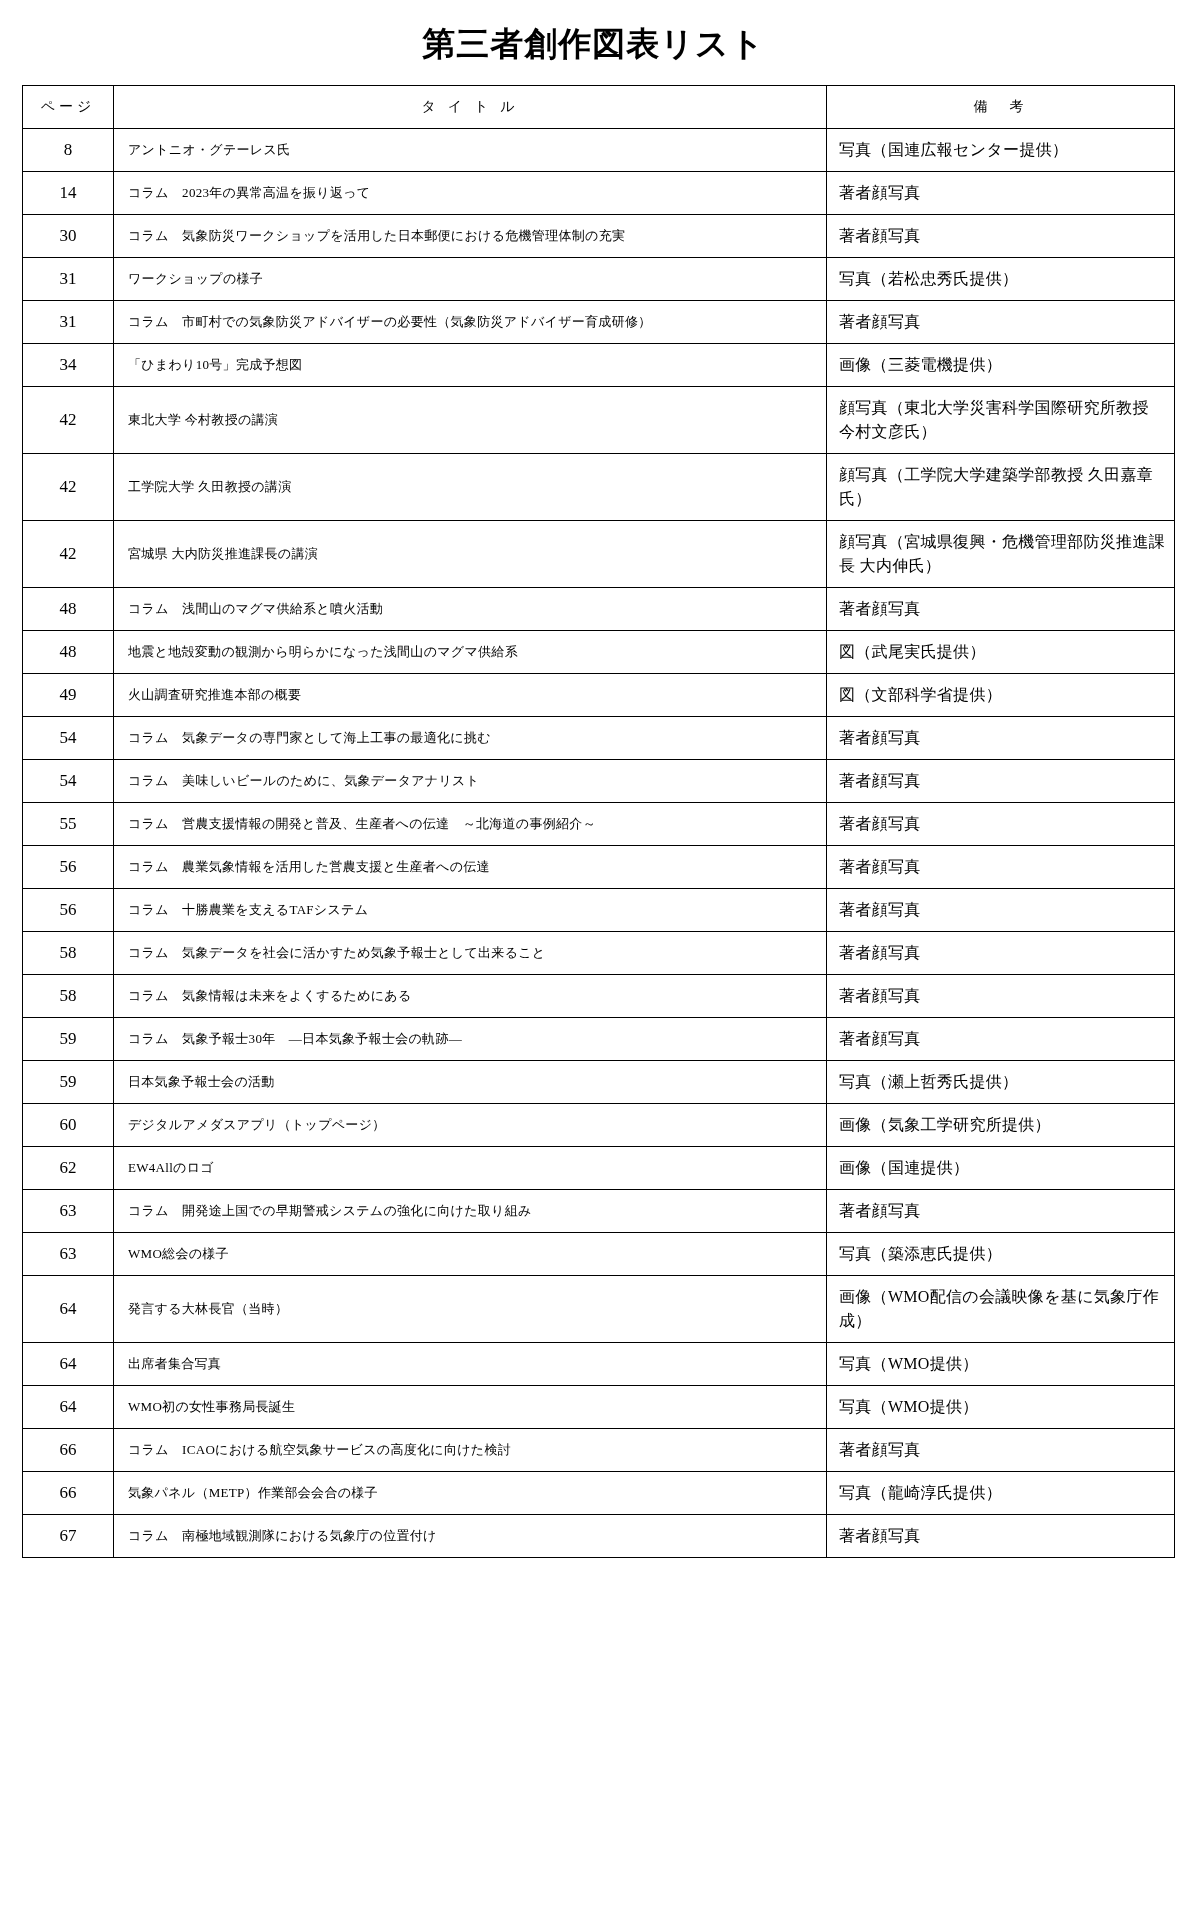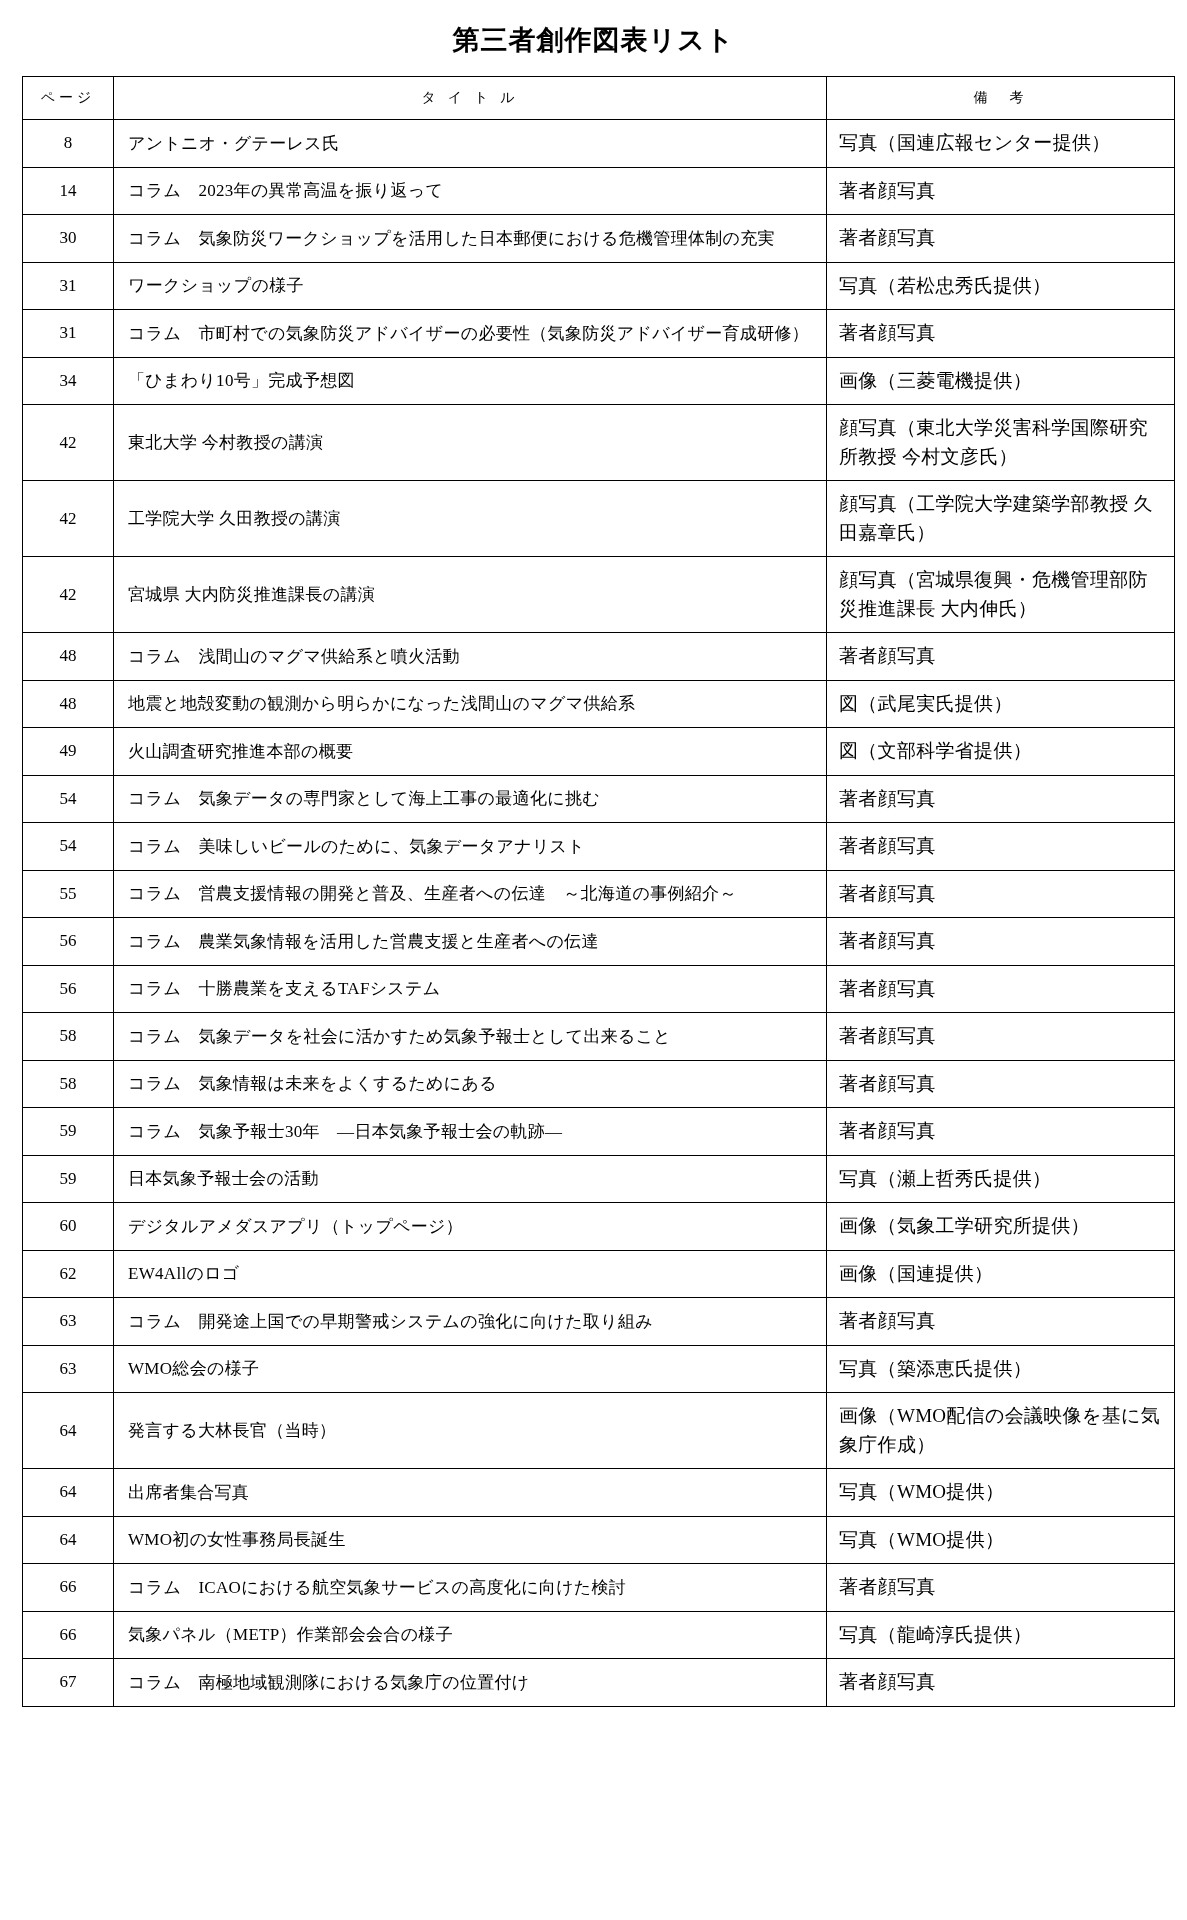--- a/index.html
+++ b/index.html
@@ -12,21 +12,21 @@
     font-family: "Liberation Serif", "DejaVu Serif", serif;
     color: #000000;
   }
   .page {
     width: 1187px;
     box-sizing: border-box;
     padding: 14px 22px 20px 22px;
   }
   .doc-title {
     text-align: center;
-    font-size: 27px;
+    font-size: 33px;
     font-weight: bold;
     letter-spacing: 1px;
     margin: 8px 0 18px 0;
     font-family: "Liberation Sans", "DejaVu Sans", sans-serif;
   }
   table.list {
     width: 1143px;
     border-collapse: collapse;
     table-layout: fixed;
     margin: 0 auto;
@@ -45,27 +45,27 @@
   th.col-page   { width: 88px; }
   th.col-title  { width: 710px; }
   th.col-note   { width: 345px; }
 
   td.page {
     text-align: center;
     font-size: 17px;
     padding: 6px 2px;
   }
   td.title {
-    font-size: 17px;
+    font-size: 13px;
     padding: 9px 8px 9px 14px;
     line-height: 1.5;
     letter-spacing: 0.3px;
   }
   td.note {
-    font-size: 19px;
+    font-size: 16px;
     padding: 9px 8px 9px 12px;
     line-height: 1.5;
     letter-spacing: 0.3px;
   }
   .title-indent {
     display: block;
     padding-left: 0;
   }
   .title-wrap2 {
     display: block;

